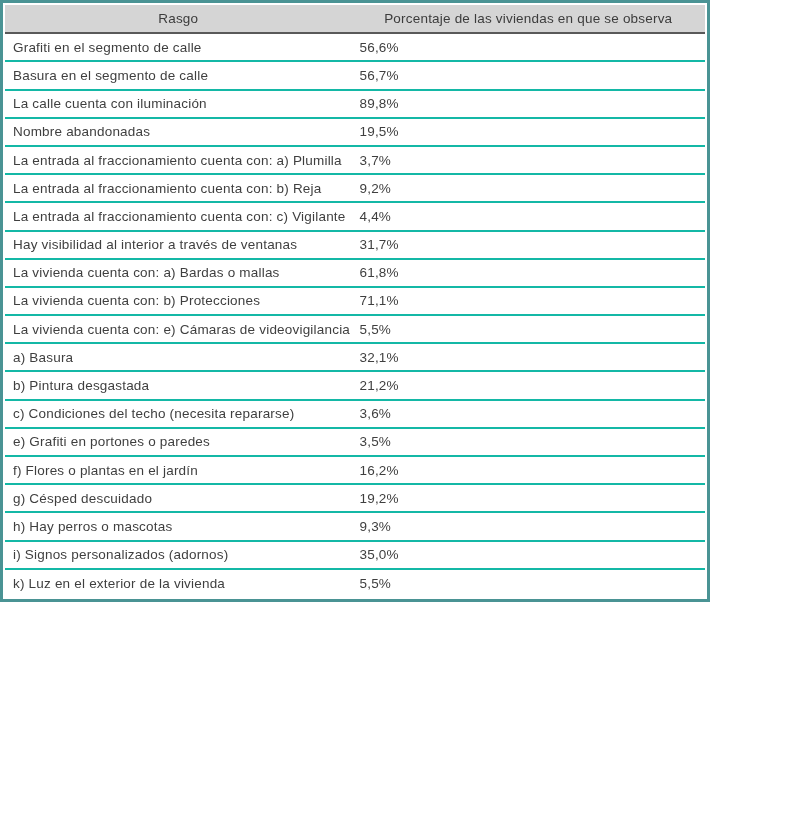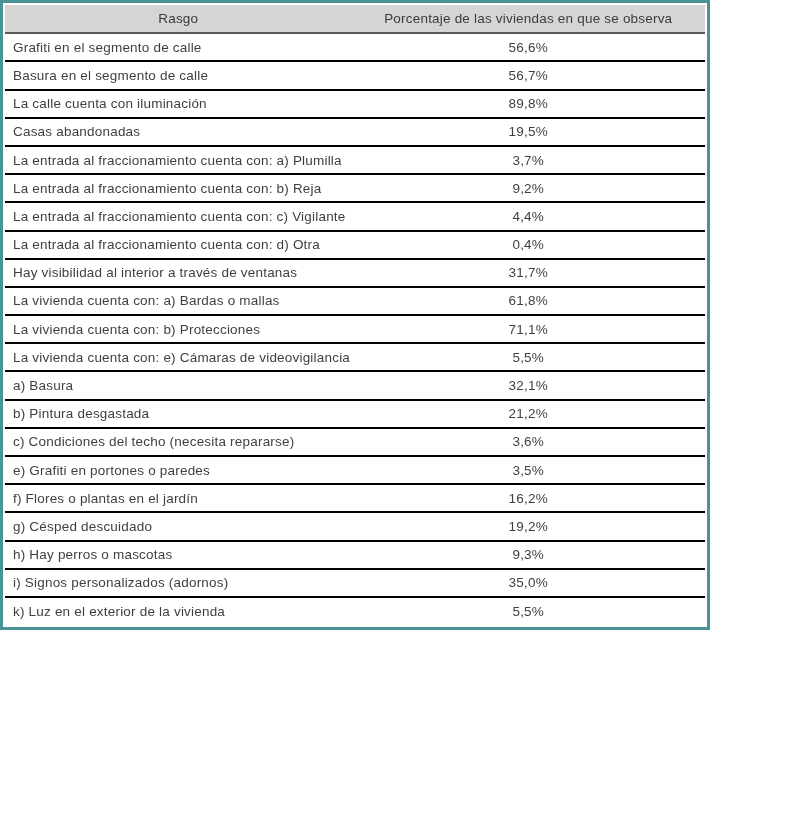--- a/index.html
+++ b/index.html
@@ -32,28 +32,28 @@
     height: 28.2px;
     padding: 0 8px;
     border-bottom: 2px solid #595959;
     letter-spacing: 0.2px;
   }
   td {
     color: #3f3f3f;
     font-size: 13.5px;
     height: 28.2px;
     padding: 0 8px;
-    border-bottom: 2px solid #000000;
+    border-bottom: 2px solid #14b8a6;
     background: #ffffff;
     white-space: nowrap;
     overflow: hidden;
     letter-spacing: 0.2px;
   }
   td.feature { text-align: left; }
-  td.value   { text-align: center; }
+  td.value   { }
   tbody tr:last-child td { border-bottom: none; }
 </style>
 </head>
 <body>
 
 <div class="table-wrap">
   <table class="features">
     <colgroup>
       <col class="c-feature">
       <col class="c-value">
@@ -71,38 +71,34 @@
         </tr>
         <tr>
           <td class="feature">Basura en el segmento de calle</td>
           <td class="value">56,7%</td>
         </tr>
         <tr>
           <td class="feature">La calle cuenta con iluminación</td>
           <td class="value">89,8%</td>
         </tr>
         <tr>
-          <td class="feature">Casas abandonadas</td>
+          <td class="feature">Nombre abandonadas</td>
           <td class="value">19,5%</td>
         </tr>
         <tr>
           <td class="feature">La entrada al fraccionamiento cuenta con: a) Plumilla</td>
           <td class="value">3,7%</td>
         </tr>
         <tr>
           <td class="feature">La entrada al fraccionamiento cuenta con: b) Reja</td>
           <td class="value">9,2%</td>
         </tr>
         <tr>
           <td class="feature">La entrada al fraccionamiento cuenta con: c) Vigilante</td>
           <td class="value">4,4%</td>
-        </tr>
-        <tr>
-          <td class="feature">La entrada al fraccionamiento cuenta con: d) Otra</td>
-          <td class="value">0,4%</td>
         </tr>
         <tr>
           <td class="feature">Hay visibilidad al interior a través de ventanas</td>
           <td class="value">31,7%</td>
         </tr>
         <tr>
           <td class="feature">La vivienda cuenta con: a) Bardas o mallas</td>
           <td class="value">61,8%</td>
         </tr>
         <tr>

